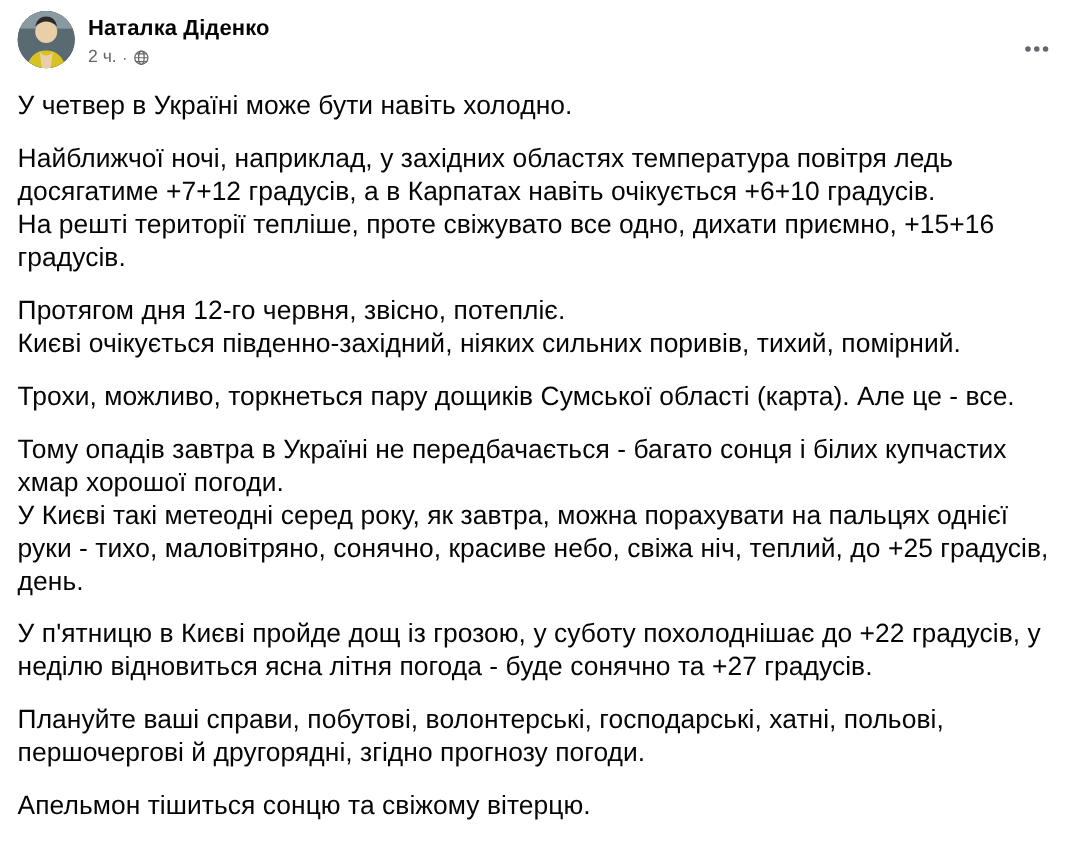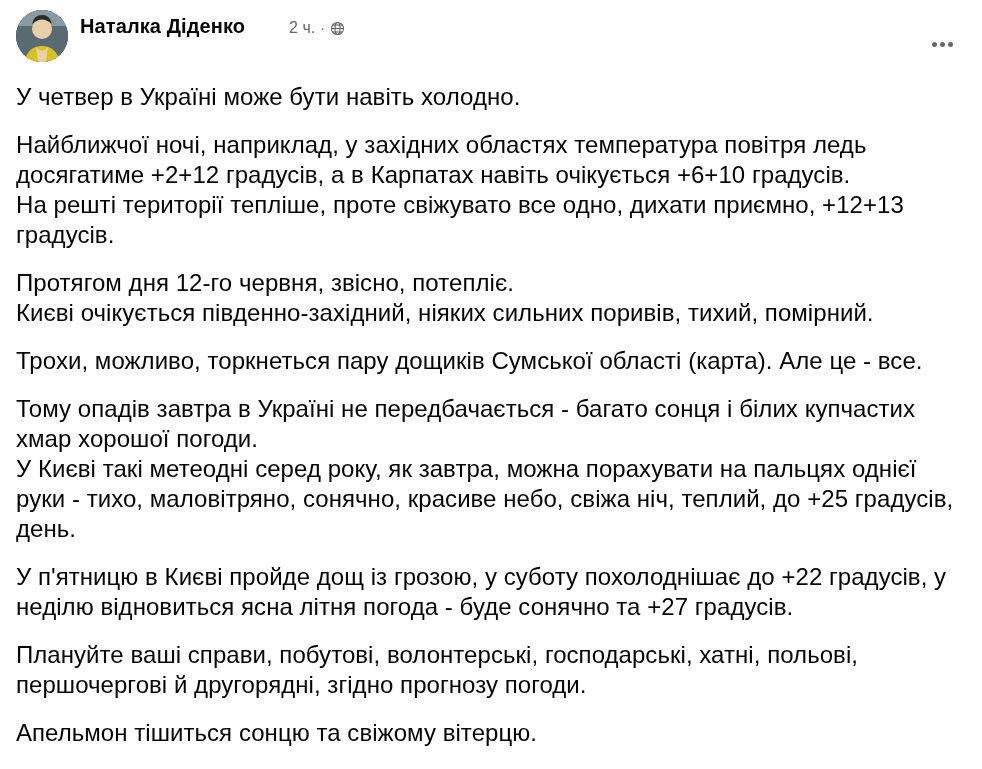--- a/index.html
+++ b/index.html
@@ -34,24 +34,23 @@
     border-radius: 50%;
     overflow: hidden;
     flex: 0 0 52px;
     background: #3a3f47;
     position: relative;
   }
   .avatar svg { display: block; }
   .header-text {
     margin-left: 12px;
     display: flex;
-    flex-direction: row;
+    flex-direction: column;
     justify-content: center;
     padding-top: 4px;
-    gap: 44px;
   }
   .author-name {
     font-size: 20px;
     font-weight: bold;
     color: #050505;
     line-height: 24px;
     letter-spacing: 0.1px;
   }
   .meta-row {
     display: flex;
@@ -155,22 +154,22 @@
     <div class="more-button">
       <span class="d"></span>
       <span class="d"></span>
       <span class="d"></span>
     </div>
 
   </div>
 
   <div class="post-body">
     <p class="para">У четвер в Україні може бути навіть холодно.</p>
-    <p class="para tight">Найближчої ночі, наприклад, у західних областях температура повітря ледь досягатиме +2+12 градусів, а в Карпатах навіть очікується +6+10 градусів.</p>
-    <p class="para">На решті території тепліше, проте свіжувато все одно, дихати приємно, +12+13 градусів.</p>
+    <p class="para tight">Найближчої ночі, наприклад, у західних областях температура повітря ледь досягатиме +7+12 градусів, а в Карпатах навіть очікується +6+10 градусів.</p>
+    <p class="para">На решті території тепліше, проте свіжувато все одно, дихати приємно, +15+16 градусів.</p>
     <p class="para tight">Протягом дня 12-го червня, звісно, потепліє.</p>
     <p class="para">Києві очікується південно-західний, ніяких сильних поривів, тихий, помірний.</p>
     <p class="para">Трохи, можливо, торкнеться пару дощиків Сумської області (карта). Але це - все.</p>
     <p class="para tight">Тому опадів завтра в Україні не передбачається - багато сонця і білих купчастих хмар хорошої погоди.</p>
     <p class="para">У Києві такі метеодні серед року, як завтра, можна порахувати на пальцях однієї руки - тихо, маловітряно, сонячно, красиве небо, свіжа ніч, теплий, до +25 градусів, день.</p>
     <p class="para">У п'ятницю в Києві пройде дощ із грозою, у суботу похолоднішає до +22 градусів, у неділю відновиться ясна літня погода - буде сонячно та +27 градусів.</p>
     <p class="para">Плануйте ваші справи, побутові, волонтерські, господарські, хатні, польові, першочергові й другорядні, згідно прогнозу погоди.</p>
     <p class="para">Апельмон тішиться сонцю та свіжому вітерцю.</p>
   </div>
 

